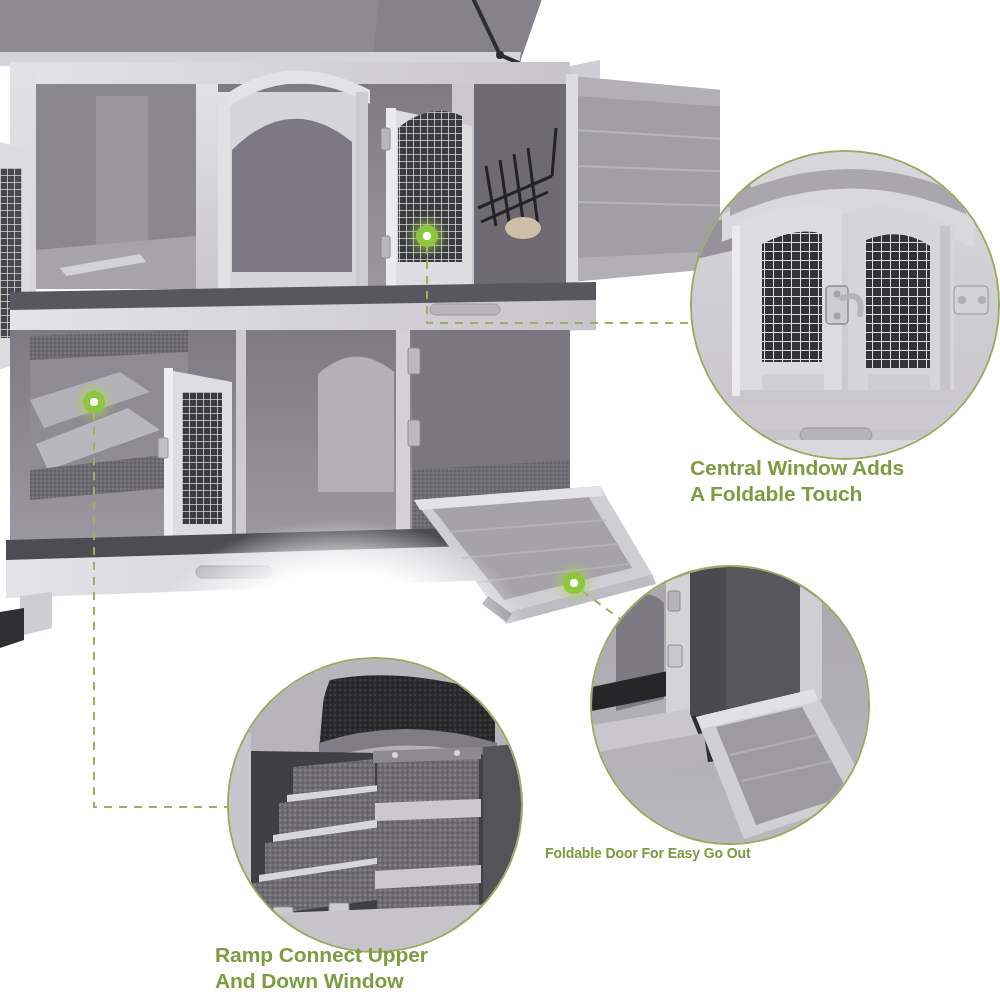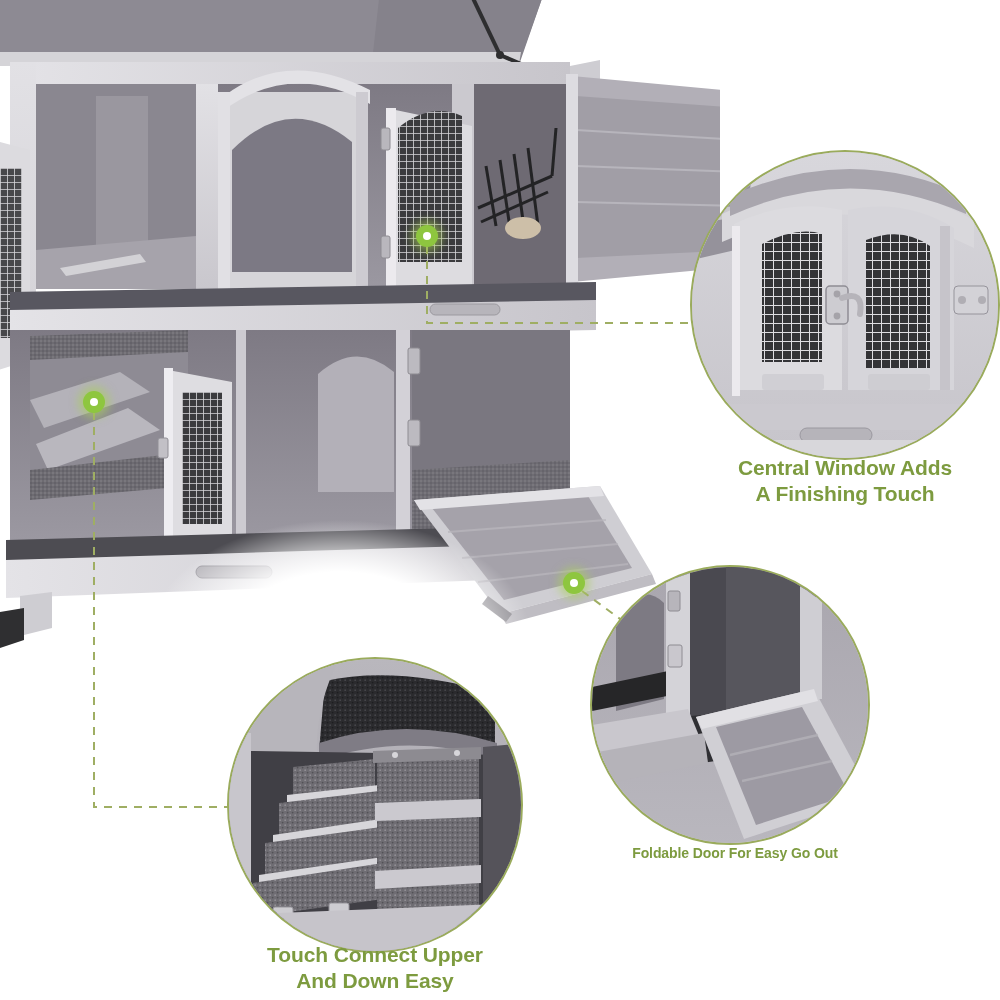--- a/index.html
+++ b/index.html
@@ -12,21 +12,21 @@
   .stage{position:absolute;left:0;top:0;width:1000px;height:1000px;}
 
   
   .main-photo{position:absolute;left:0;top:0;width:720px;height:660px;}
 
   
   .callout{position:absolute;border-radius:50%;overflow:hidden;
     border:2px solid #9aab5c;box-sizing:border-box;background:#cfcdd1;}
   .callout svg{display:block;}
 
-  .callout-label{position:absolute;text-align:center;color:#7d9b3f;
+  .callout-label{position:absolute;text-align:left;color:#7d9b3f;
     font-weight:bold;line-height:1.22;letter-spacing:-0.1px;}
 
   
   .dot{position:absolute;width:22px;height:22px;border-radius:50%;
     background:#8ec63f;box-shadow:0 0 9px 5px rgba(170,210,90,.55);
     display:flex;align-items:center;justify-content:center;box-sizing:border-box;}
   .dot::after{content:"";width:8px;height:8px;border-radius:50%;background:#ffffff;}
 
   .connectors{position:absolute;left:0;top:0;width:1000px;height:1000px;
     pointer-events:none;}
@@ -274,21 +274,21 @@
       </g>
 
       <rect x="0" y="252" width="310" height="26" fill="#cbc9cf"></rect>
       <rect x="108" y="276" width="72" height="14" rx="7" fill="#b6b4ba" stroke="#9a989f"></rect>
       <rect x="0" y="288" width="310" height="22" fill="#d8d7db"></rect>
     </svg>
   </div>
 
   <div class="callout-label" style="left:690px;top:455px;width:310px;font-size:21px;">
     <div>Central Window Adds</div>
-    <div>A Finishing Touch</div>
+    <div>A Foldable Touch</div>
   </div>
 
   <div class="callout" style="left:590px;top:565px;width:280px;height:280px;">
     <svg viewBox="0 0 280 280" width="280" height="280">
       <defs>
         <linearGradient id="fd-bg" x1="0" y1="0" x2="0" y2="1">
           <stop offset="0" stop-color="#a9a6ae"></stop>
             <stop offset="1" stop-color="#b9b7be"></stop>
         </linearGradient>
       </defs>
@@ -377,17 +377,17 @@
       <rect x="44" y="248" width="20" height="10" rx="2" fill="#cdccd1" stroke="#95939a"></rect>
       <rect x="100" y="244" width="20" height="10" rx="2" fill="#cdccd1" stroke="#95939a"></rect>
 
       <path d="M0,256 L296,244 L296,296 L0,296 Z" fill="#c6c4ca"></path>
 
       <path d="M254,88 L296,84 L296,250 L254,252 Z" fill="#55535a"></path>
     </svg>
   </div>
 
   <div class="callout-label" style="left:215px;top:942px;width:320px;font-size:21px;">
-    <div>Touch Connect Upper</div>
-    <div>And Down Easy</div>
+    <div>Ramp Connect Upper</div>
+    <div>And Down Window</div>
   </div>
 
 </div>
 
 </body></html>

